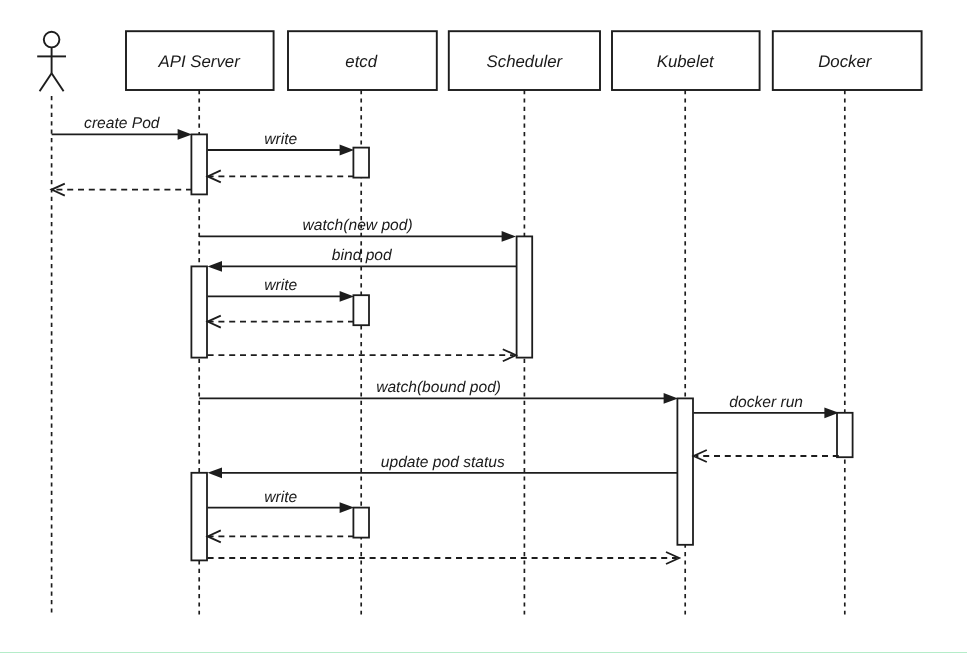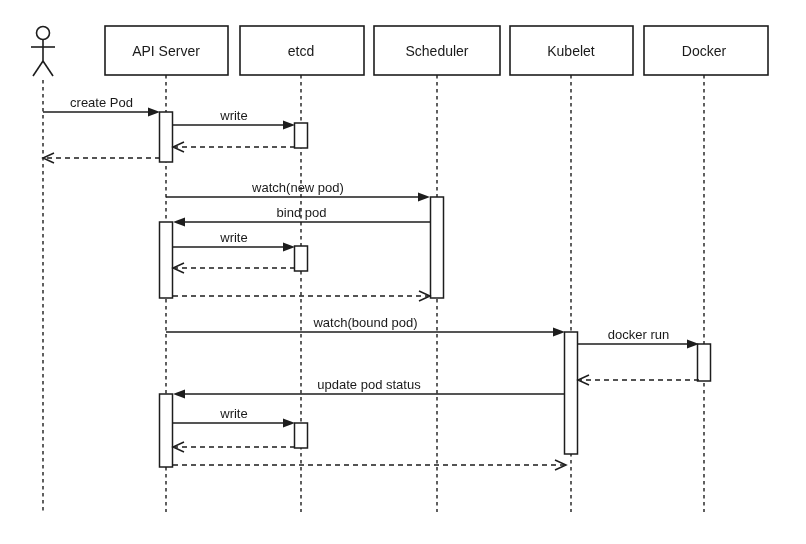--- a/index.html
+++ b/index.html
@@ -1,16 +1,16 @@
 <!DOCTYPE html>
 <html><head>
 <meta charset="utf-8">
 <style>
   html,body{margin:0;padding:0;background:#ffffff;}
-  .canvas{position:relative;width:806px;height:544px;background:#22c55e;overflow:hidden;}
+  .canvas{position:relative;width:806px;height:544px;background:#22c55e;overflow:hidden;font-style:italic;}
   svg{display:block;}
   text{font-family:"Liberation Sans","DejaVu Sans",sans-serif;fill:#1a1a1a;}
   .participant-label{font-size:14px;}
   .message-label{font-size:13px;}
 </style>
 </head>
 <body>
 
 <div class="canvas">
   <svg id="diagram" width="806" height="544" viewBox="0 0 806 544">

